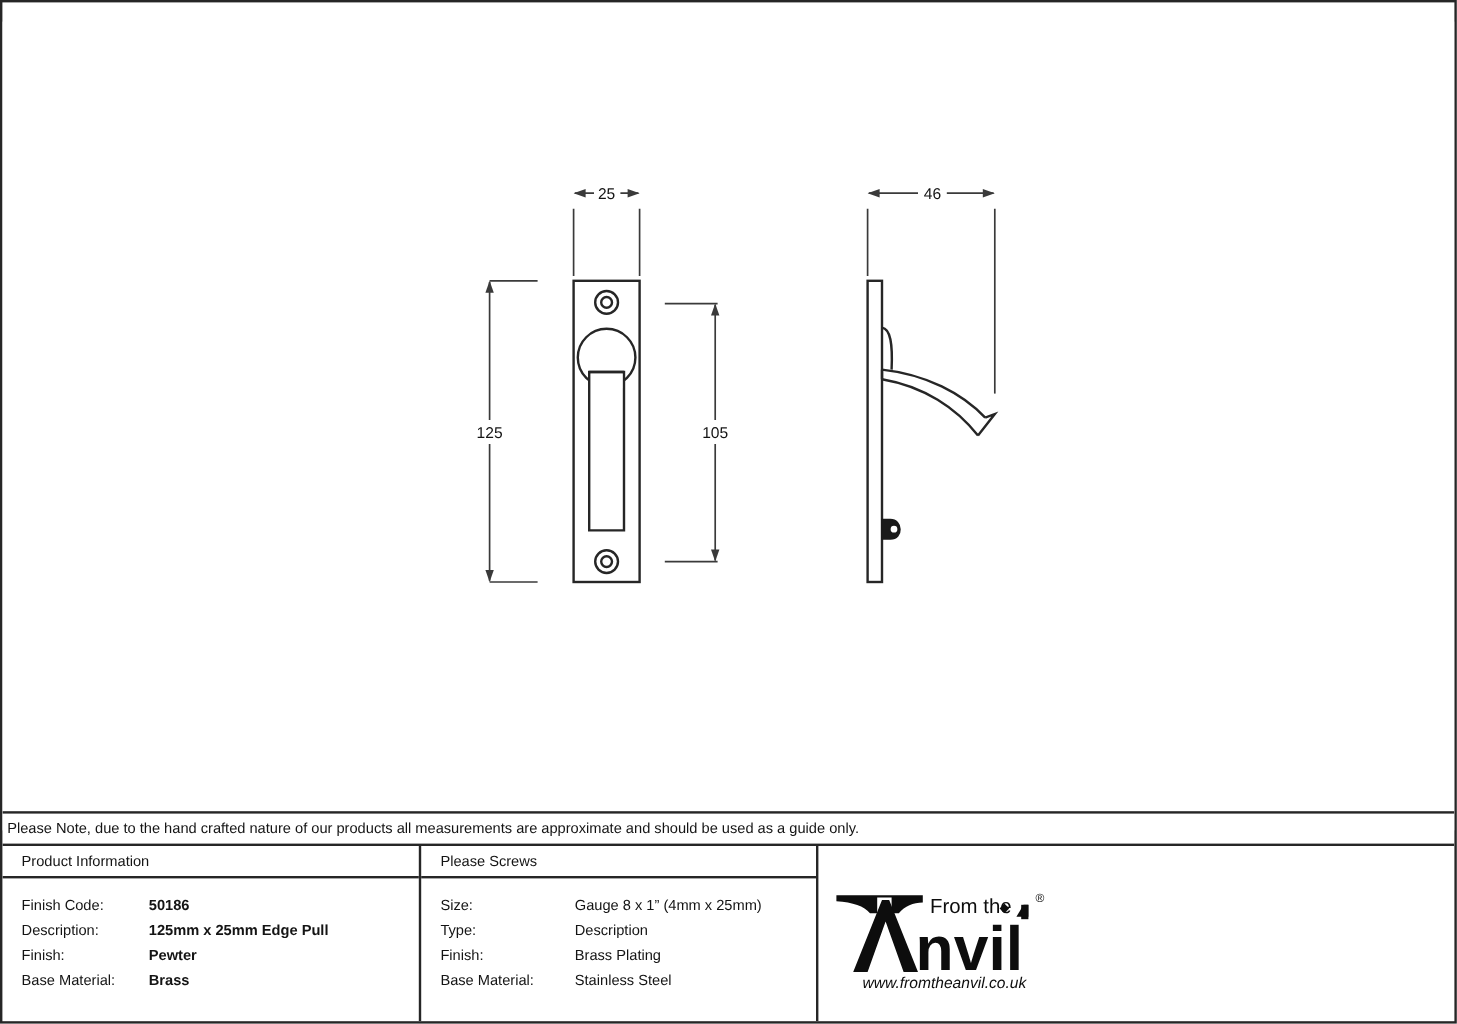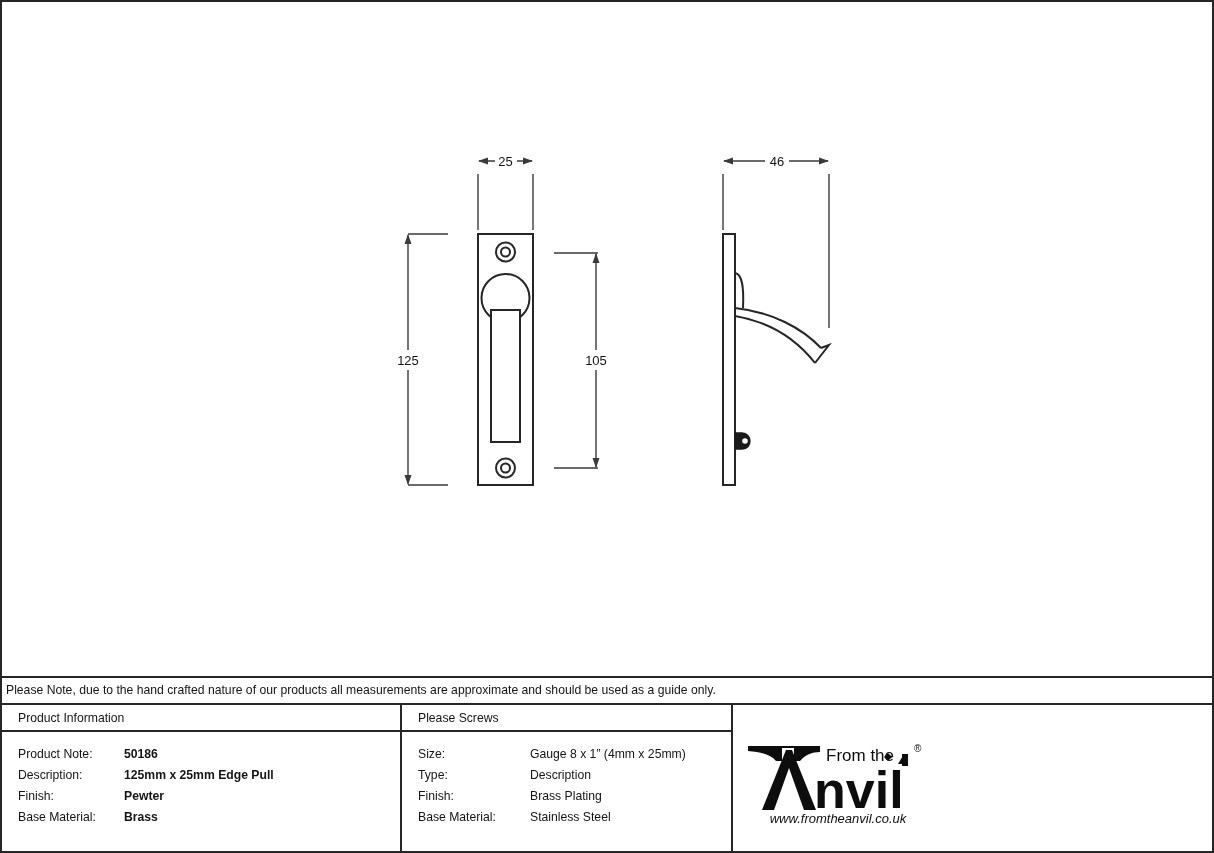--- a/index.html
+++ b/index.html
@@ -52,21 +52,21 @@
   #info-table {
     position: absolute;
     left: 0; top: 703px;
     width: 1210px; height: 146px;
     display: flex;
   }
   .col {
     position: relative;
     height: 146px;
   }
-  .col-prod   { width: 398px; border-radius: 16px; }
+  .col-prod   { width: 347px; border-radius: 16px; }
   .col-pack   { width: 320px; border-left: 2px solid #262626; }
   .col-screws { width: 331px; border-left: 2px solid #262626; }
   .col-logo   { width: 212px; border-left: 2px solid #262626; }
 
   .col-head {
     height: 27px;
     border-bottom: 2px solid #262626;
     display: flex; align-items: center;
     padding-left: 16px;
     font-size: 12.2px;
@@ -208,21 +208,21 @@
   <div id="notice-row">
     <span id="notice-text">Please Note, due to the hand crafted nature of our products all measurements are approximate and should be used as a guide only.</span>
   </div>
 
   <div id="info-table">
 
     <div class="col col-prod">
       <div class="col-head">Product Information</div>
       <div class="col-body">
         <div class="kv-row">
-          <span class="kv-key">Product Note:</span>
+          <span class="kv-key">Finish Code:</span>
           <span class="kv-val">50186</span>
         </div>
         <div class="kv-row">
           <span class="kv-key">Description:</span>
           <span class="kv-val">125mm x 25mm Edge Pull</span>
         </div>
         <div class="kv-row">
           <span class="kv-key">Finish:</span>
           <span class="kv-val">Pewter</span>
         </div>

